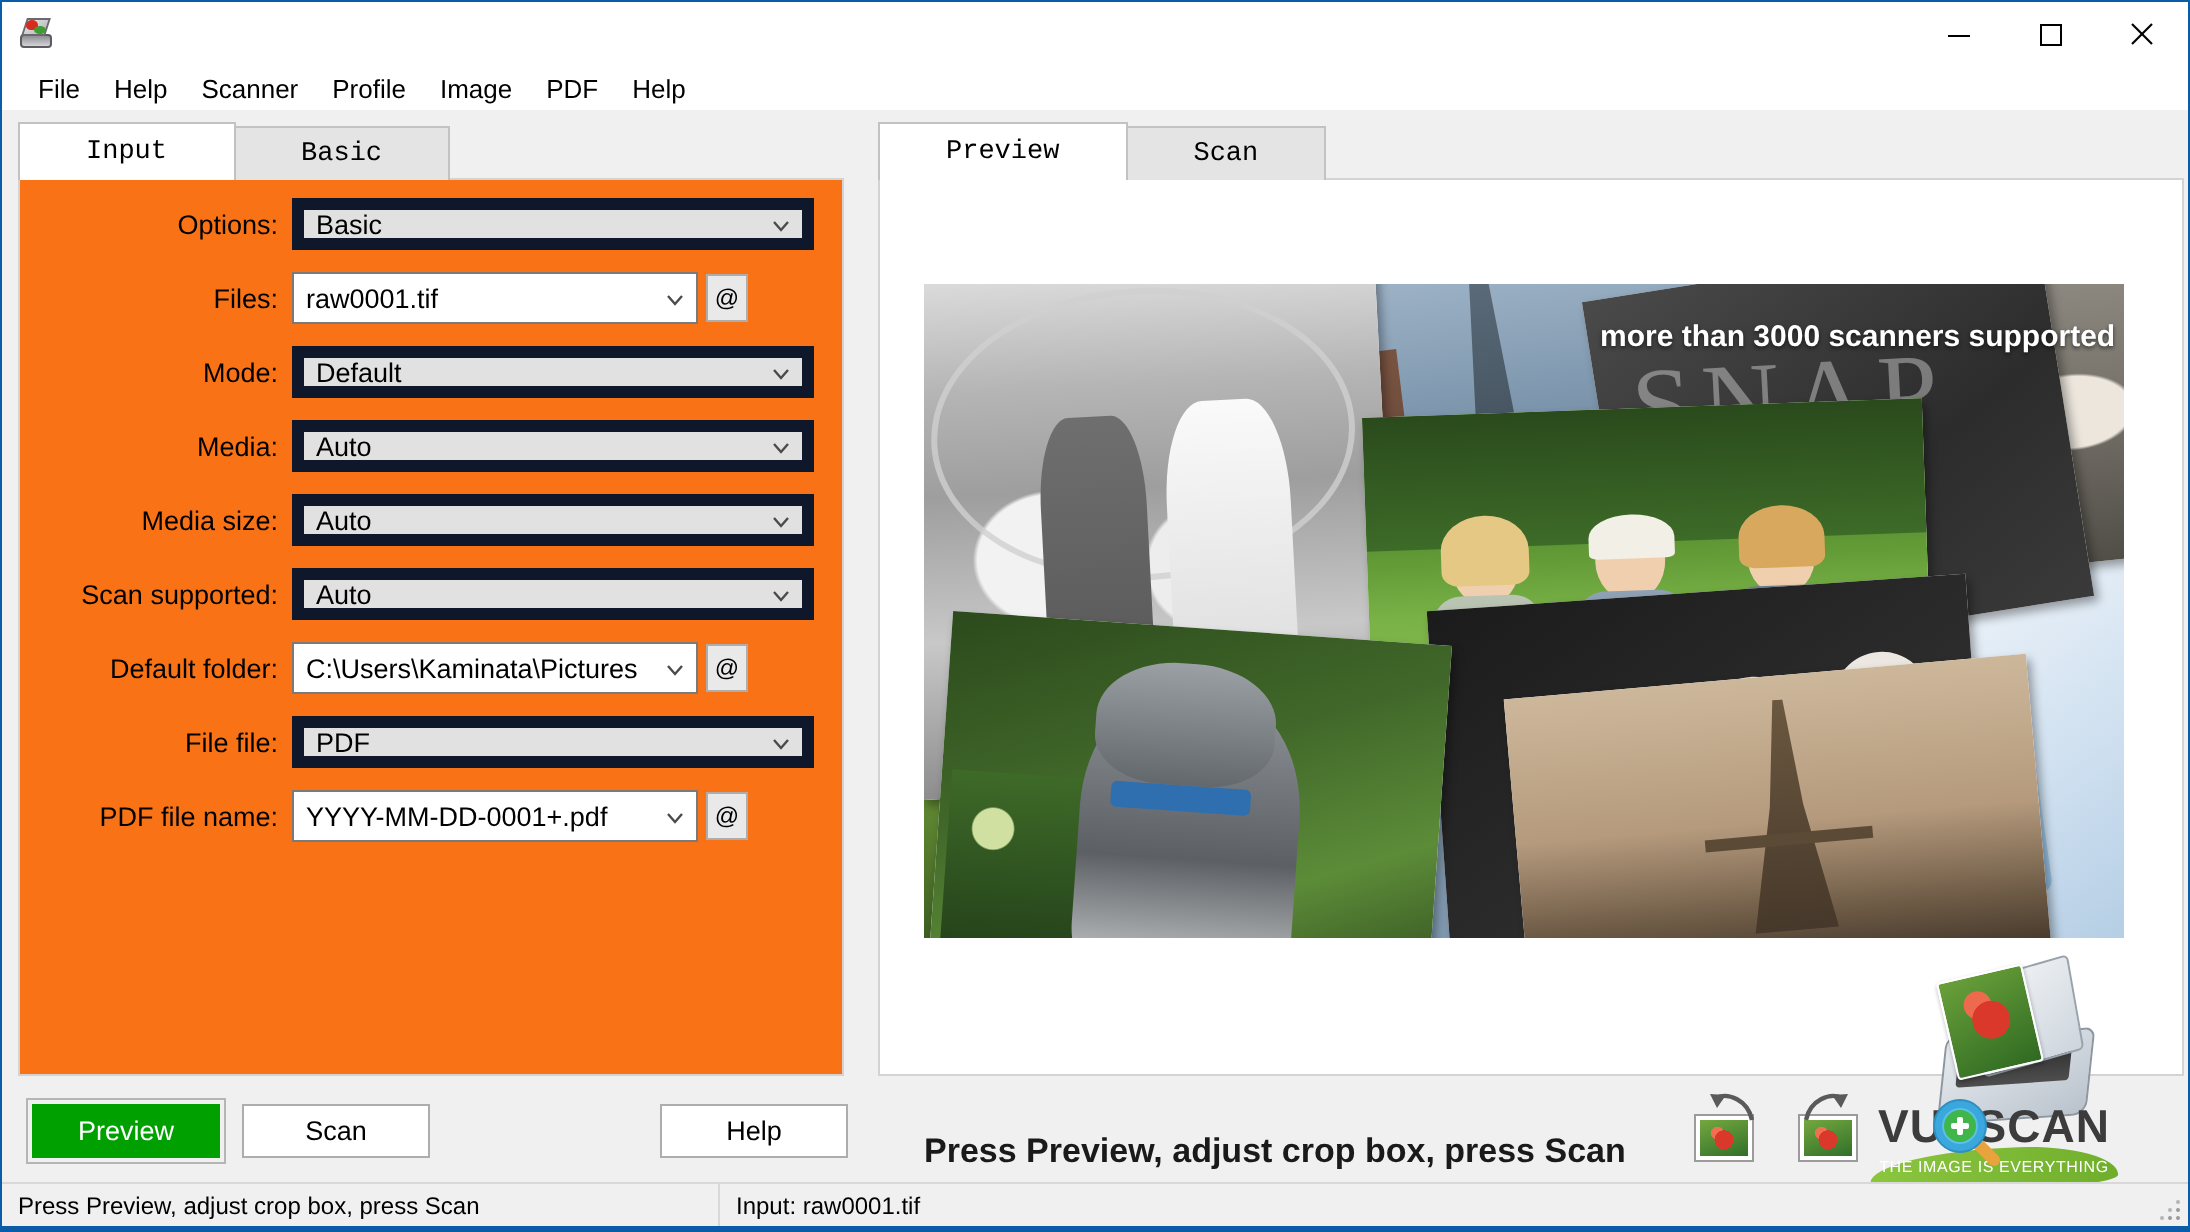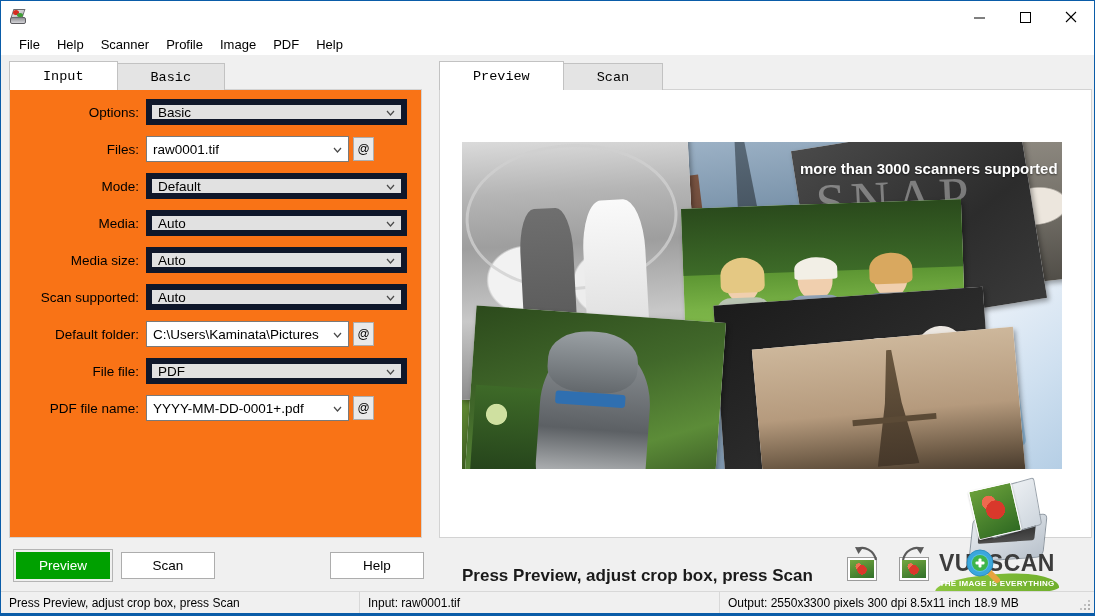--- a/index.html
+++ b/index.html
@@ -304,21 +304,21 @@
     font-family:"Liberation Sans", sans-serif;
   }
   #vslogo .swoosh {
     position:absolute; left:8px; top:86px; width:124px; height:22px;
     background:linear-gradient(100deg,#8cc63f,#6fae2c);
     border-radius:60% 40% 55% 45% / 70% 70% 30% 30%;
     transform:rotate(-2deg);
   }
   #vslogo .tagline {
     position:absolute; left:8px; top:91px; width:124px; text-align:center;
-    font-size:8px; font-weight:bold; color:#ffffff; letter-spacing:.3px;
+    font-size:8px; font-weight:normal; color:#ffffff; letter-spacing:.3px;
     white-space:nowrap;
   }
 
   
   #prev-tools { position:absolute; left:845px; top:545px; width:200px; height:42px; }
   .tool { position:absolute; width:40px; height:36px; }
   .rot-photo {
     position:absolute; left:2px; top:12px; width:28px; height:22px;
     background:
       radial-gradient(circle at 50% 55%, #d9382b 0 30%, rgba(0,0,0,0) 31%),
@@ -646,21 +646,20 @@
         <circle cx="19" cy="17" r="8" fill="#3fb54a"></circle>
         <rect x="14.5" y="15.5" width="9" height="3" fill="#ffffff" rx="1"></rect>
         <rect x="17.5" y="12.5" width="3" height="9" fill="#ffffff" rx="1"></rect>
       </svg>
     </div>
   </div>
 
   <div id="statusbar">
     <div class="sb-cell" id="sb-left">Press Preview, adjust crop box, press Scan</div>
     <div class="sb-cell" id="sb-mid">Input: raw0001.tif</div>
-    <div class="sb-cell" id="sb-right">Output: 2550x3300 pixels 300 dpi 8.5x11 inch 18.9 MB</div>
     <div id="sb-grip">
       <svg width="12" height="12" viewBox="0 0 12 12">
         <circle cx="10" cy="10" r="1" fill="#9a9a9a"></circle>
           <circle cx="6" cy="10" r="1" fill="#9a9a9a"></circle>
         <circle cx="10" cy="6" r="1" fill="#9a9a9a"></circle>
           <circle cx="2" cy="10" r="1" fill="#b5b5b5"></circle>
         <circle cx="6" cy="6" r="1" fill="#b5b5b5"></circle>
           <circle cx="10" cy="2" r="1" fill="#b5b5b5"></circle>
       </svg>
     </div>

